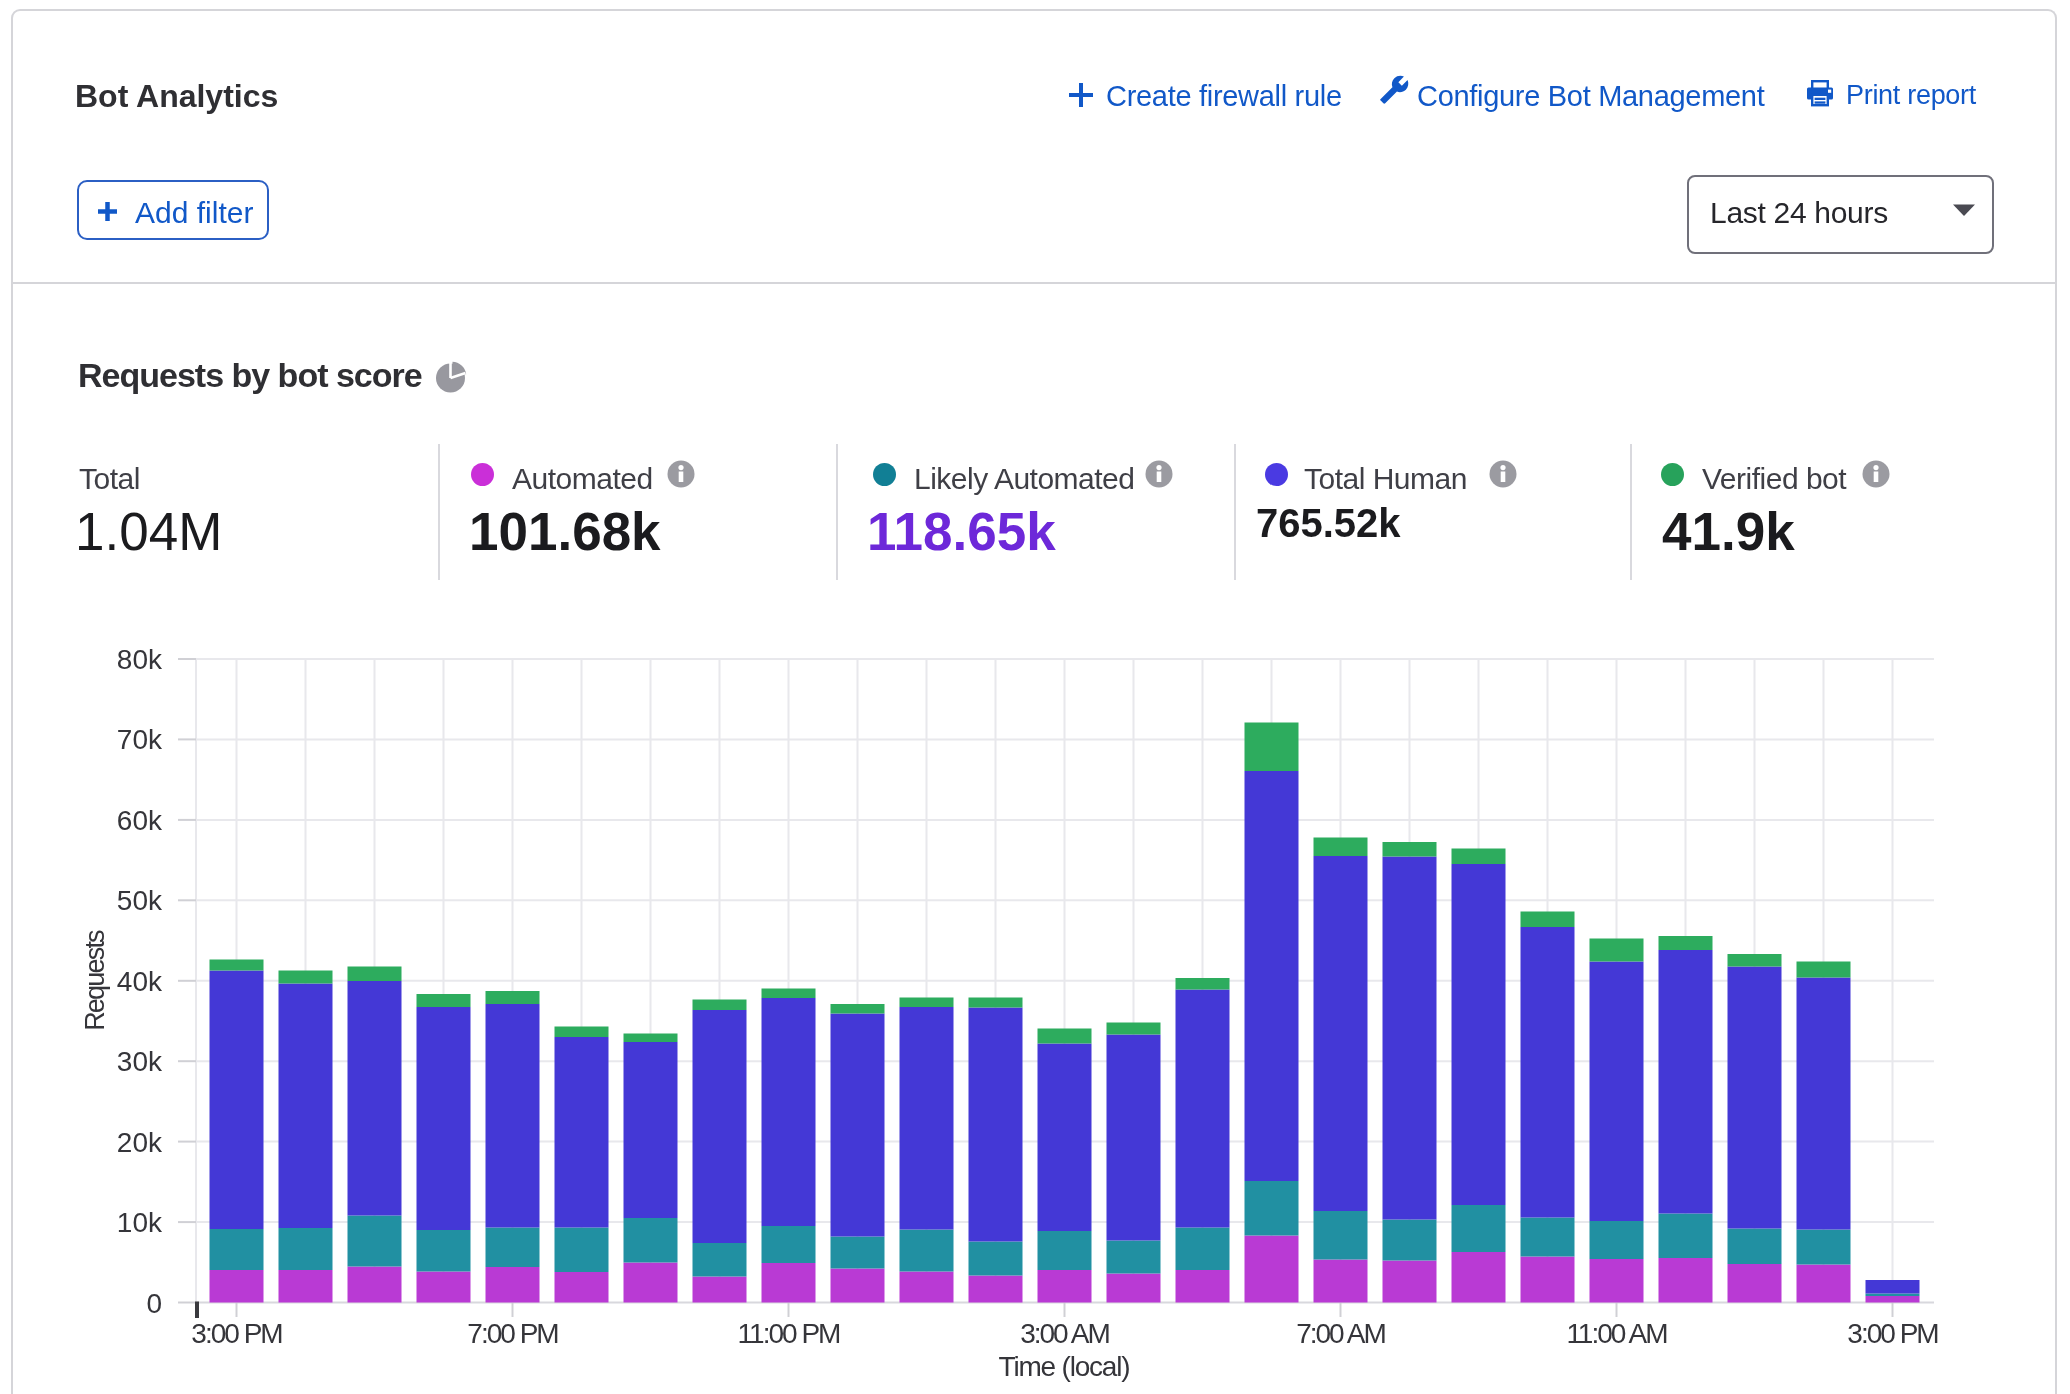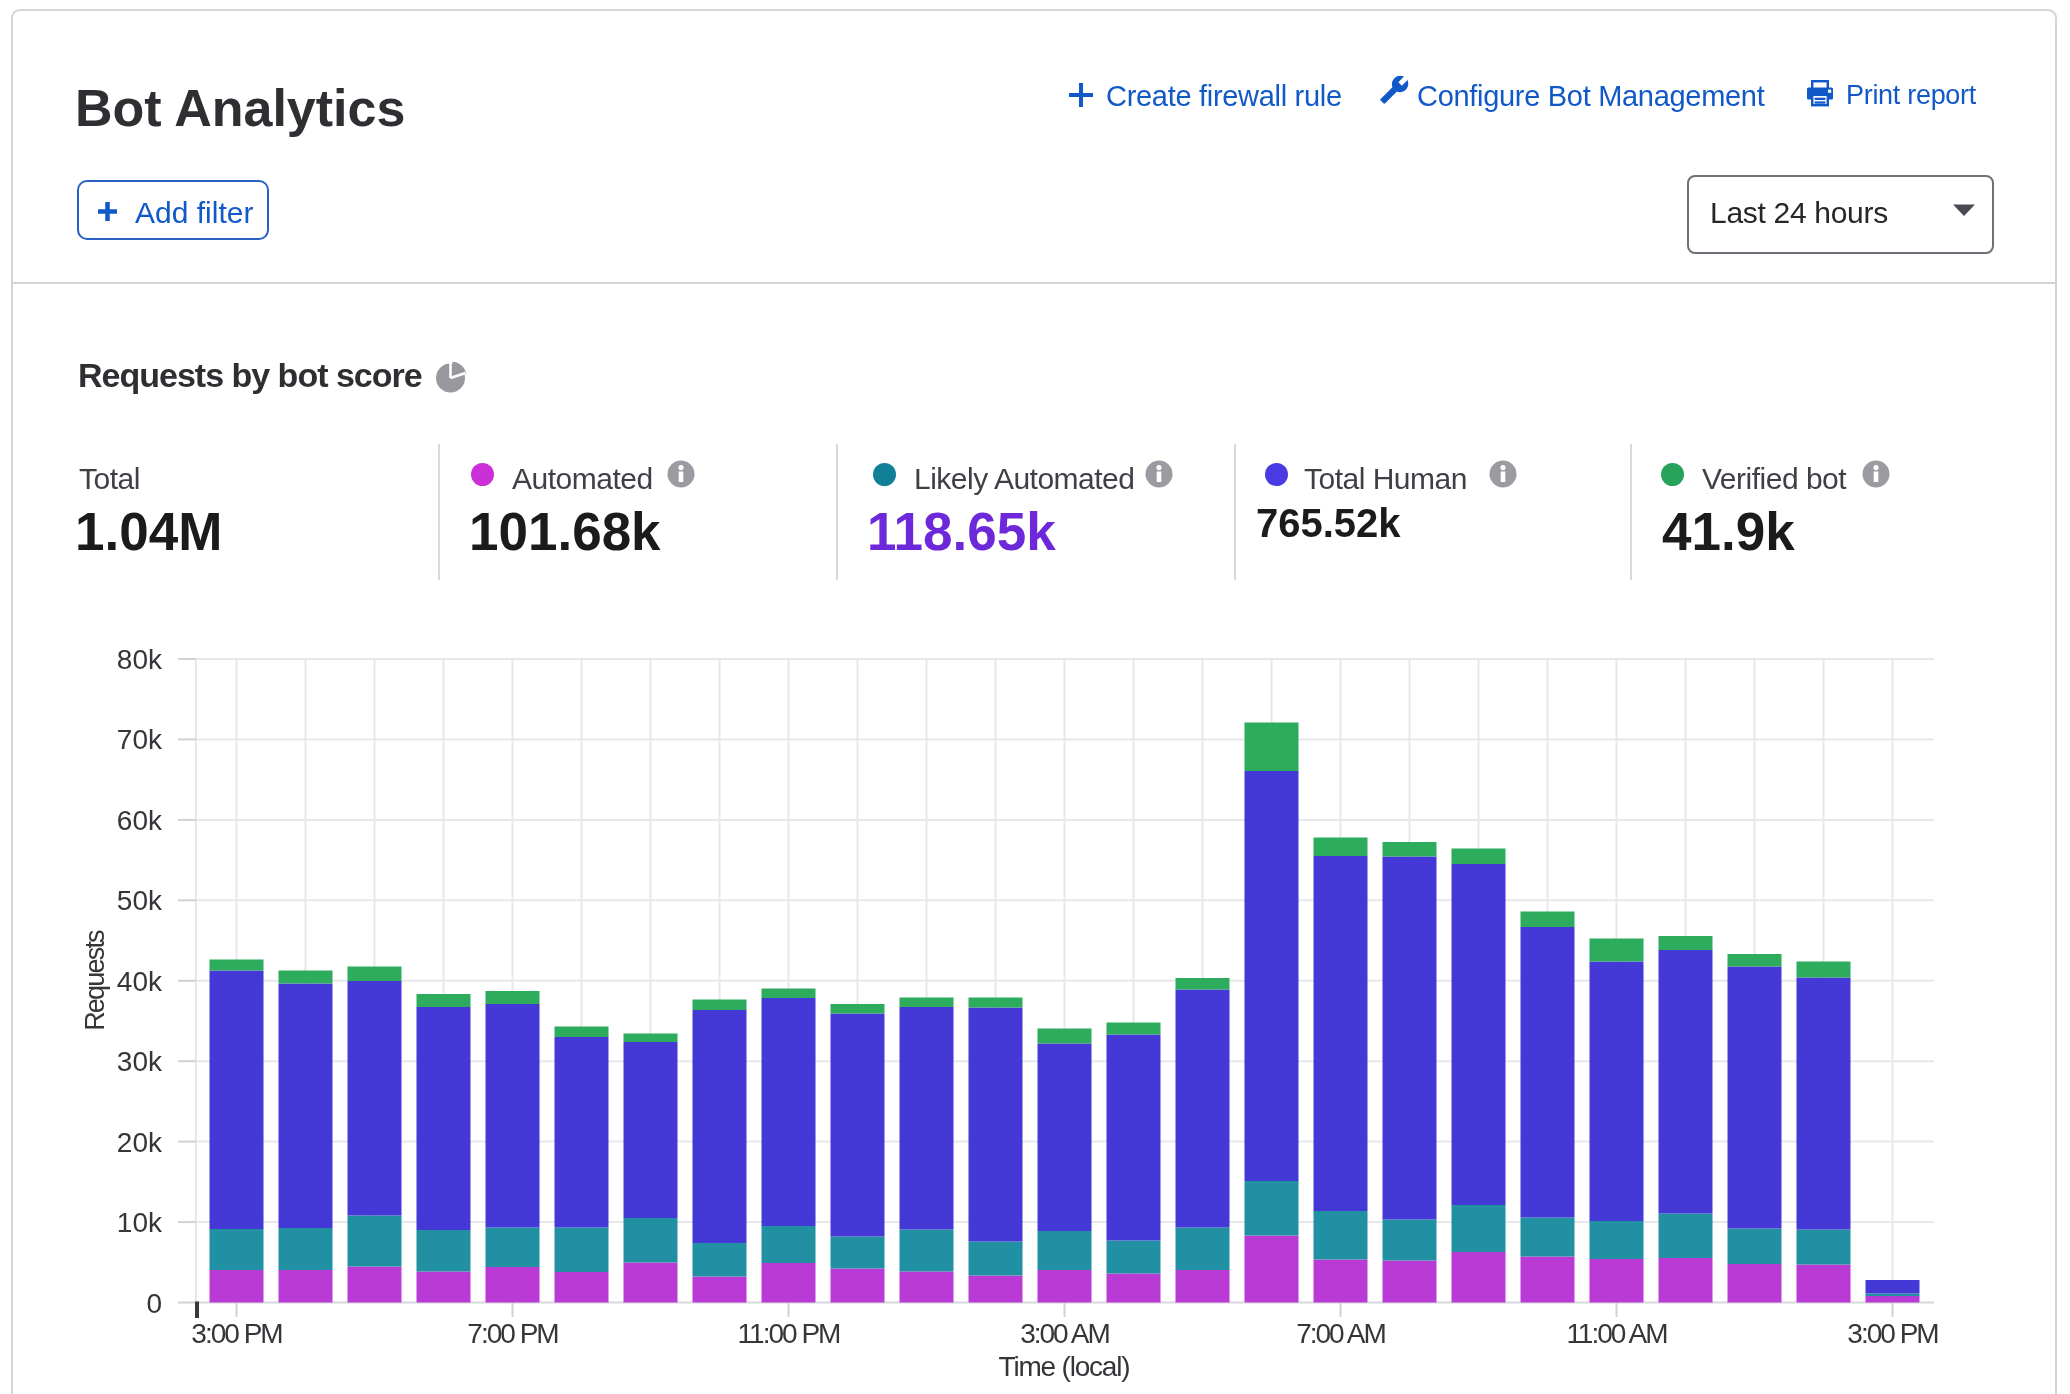--- a/index.html
+++ b/index.html
@@ -1,20 +1,20 @@
 <!DOCTYPE html>
 <html><head><meta charset="utf-8"><style>
 * { margin:0; padding:0; box-sizing:border-box; }
 html,body { width:2070px; height:1394px; background:#fff; font-family:"Liberation Sans", sans-serif; position:relative; overflow:hidden; }
 .abs { position:absolute; }
 </style></head><body>
 <div class="abs" style="left:11px;top:9px;width:2046px;height:1390px;border:2px solid #d5d5d9;border-bottom:none;border-radius:9px 9px 0 0"></div>
 <div class="abs" style="left:13px;top:282px;width:2042px;height:2px;background:#d5d5d9"></div>
 
-<div class="abs" style="left:75px;top:78px;font-size:52px;font-weight:bold;color:#2f2f33">Bot Analytics</div>
+<div class="abs" style="left:75px;top:78px;font-size:32px;font-weight:bold;color:#2f2f33">Bot Analytics</div>
 
 <svg style="position:absolute;left:1067.0px;top:81.0px" width="28" height="28" viewBox="0 0 28 28">
     <line x1="14.0" y1="2" x2="14.0" y2="26" stroke="#1158c8" stroke-width="4"></line>
     <line x1="2" y1="14.0" x2="26" y2="14.0" stroke="#1158c8" stroke-width="4"></line>
   </svg>
 <div class="abs" style="left:1106px;top:80px;font-size:29px;letter-spacing:-0.3px;color:#1158c8">Create firewall rule</div>
 <svg style="position:absolute;left:1379px;top:74px" width="31" height="31" viewBox="0 0 24 24">
     <path transform="translate(24,0) scale(-1,1)" fill="#1158c8" d="M22.7 19.3l-9.1-9.1c.9-2.3.4-5-1.5-6.9-2-2-5-2.4-7.4-1.3L9 6.3 6.3 9 1.9 4.7C.8 7.1 1.2 10.1 3.2 12.1c1.9 1.9 4.6 2.4 6.9 1.5l9.1 9.1c.4.4 1 .4 1.4 0l2.1-2.1c.5-.4.5-1 0-1.3z"></path>
   </svg>
 <div class="abs" style="left:1417px;top:80px;font-size:29px;letter-spacing:-0.3px;color:#1158c8">Configure Bot Management</div>
@@ -43,21 +43,21 @@
 
 <div class="abs" style="left:78px;top:356px;font-size:34px;font-weight:bold;letter-spacing:-1px;color:#2f2f33">Requests by bot score</div>
 <svg style="position:absolute;left:434px;top:361px" width="33" height="33" viewBox="0 0 33 33">
     <circle cx="16.5" cy="17" r="14.5" fill="#98989f"></circle>
     <path fill="#98989f" d="M18.5 0.8 A14.5 14.5 0 0 1 32.2 13.2 L18.5 13.2 Z"></path>
     <line x1="16.5" y1="17" x2="16.5" y2="1.5" stroke="#fff" stroke-width="2.6"></line>
     <line x1="16.5" y1="17" x2="31.5" y2="12" stroke="#fff" stroke-width="2.6"></line>
   </svg>
 
 <div style="position:absolute;left:79px;top:462px;font-size:30px;letter-spacing:-0.5px;color:#3f3f46">Total</div>
-<div style="position:absolute;left:75px;top:501px;font-size:53px;font-weight:bold;letter-spacing:0px;color:#1b1b1e">1.04M</div>
+<div style="position:absolute;left:75px;top:501px;font-size:53px;font-weight:normal;letter-spacing:0px;color:#1b1b1e">1.04M</div>
 <div style="position:absolute;left:470.5px;top:462.5px;width:23px;height:23px;border-radius:50%;background:#ca2fd8"></div>
 <svg style="position:absolute;left:667px;top:460px" width="28" height="28" viewBox="0 0 28 28">
     <circle cx="14" cy="14" r="13.5" fill="#9b9ba1"></circle>
     <rect x="11.7" y="11.5" width="4.6" height="10.5" fill="#fff"></rect>
     <circle cx="14" cy="7.6" r="2.6" fill="#fff"></circle>
   </svg>
 <div style="position:absolute;left:512px;top:462px;font-size:30px;letter-spacing:-0.5px;color:#3f3f46">Automated</div>
 <div style="position:absolute;left:469px;top:501px;font-size:53px;font-weight:bold;letter-spacing:0px;color:#1b1b1e">101.68k</div>
 <div style="position:absolute;left:872.5px;top:462.5px;width:23px;height:23px;border-radius:50%;background:#117f95"></div>
 <svg style="position:absolute;left:1145px;top:460px" width="28" height="28" viewBox="0 0 28 28">

